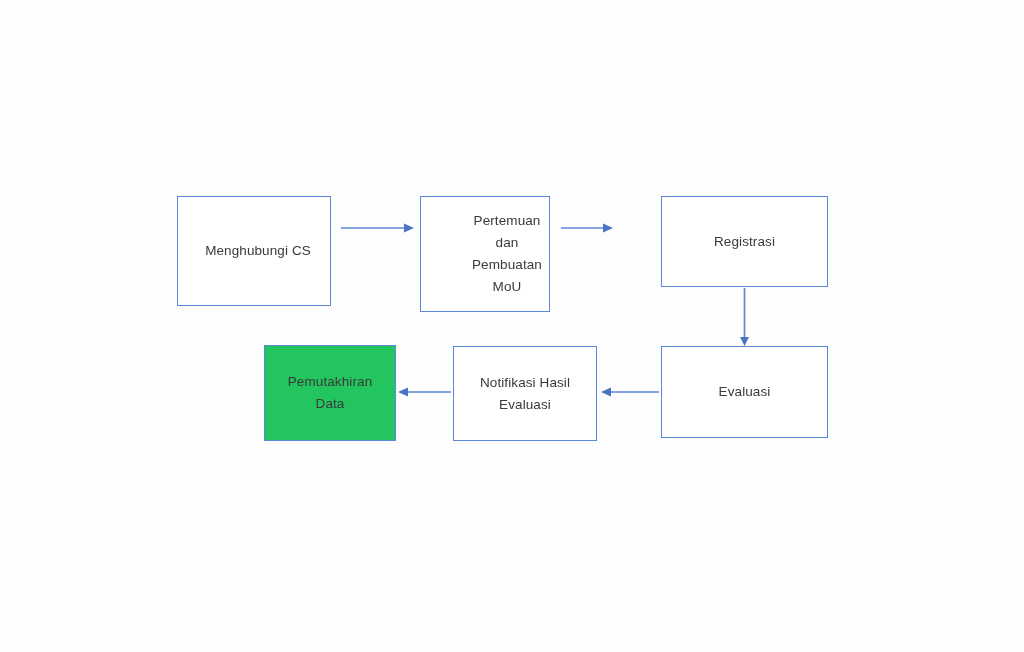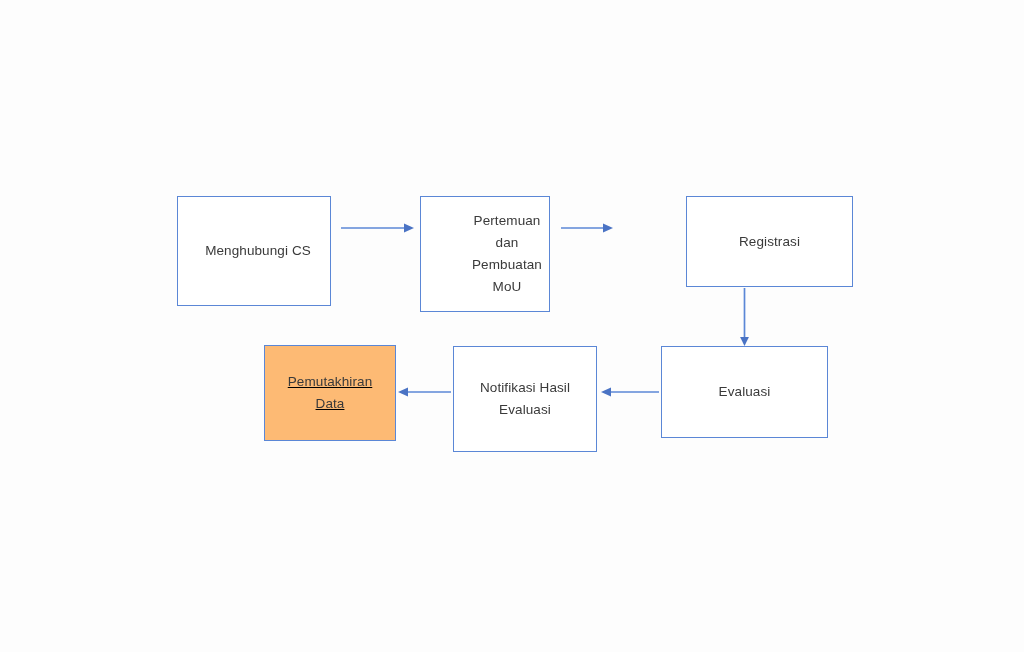--- a/index.html
+++ b/index.html
@@ -40,21 +40,21 @@
     letter-spacing: 0.1px;
     white-space: pre-line;
     padding: 0 6px;
     font-weight: 400;
   }
   
   #node-menghubungi-cs   { left: 177px; top: 196px; width: 154px; height: 110px; }
   #node-pertemuan-mou    { left: 420px; top: 196px; width: 130px; height: 116px; }
   #node-registrasi       { left: 661px; top: 196px; width: 167px; height: 91px; }
   #node-evaluasi         { left: 661px; top: 346px; width: 167px; height: 92px; }
-  #node-notifikasi       { left: 453px; top: 346px; width: 144px; height: 106px; }
+  #node-notifikasi       { left: 453px; top: 346px; width: 144px; height: 95px; }
   #node-pemutakhiran     { left: 264px; top: 345px; width: 132px; height: 96px; }
 
   
   #connectors {
     position: absolute;
     left: 0;
     top: 0;
     width: 1024px;
     height: 652px;
     pointer-events: none;
@@ -105,31 +105,31 @@
   <div class="node" id="node-menghubungi-cs" style="border-color: rgb(91, 135, 214); background: rgb(255, 255, 255); padding-left: 8px;">
     <span class="node-label" style="color: rgb(58, 58, 58);">Menghubungi CS</span>
   </div>
 
   <div class="node" id="node-pertemuan-mou" style="border-color: rgb(91, 135, 214); background: rgb(255, 255, 255); padding-left: 44px;">
     <span class="node-label" style="color: rgb(58, 58, 58);">Pertemuan dan
 Pembuatan
 MoU</span>
   </div>
 
-  <div class="node" id="node-registrasi" style="border-color: rgb(91, 135, 214); background: rgb(255, 255, 255); margin-left: 25px;">
+  <div class="node" id="node-registrasi" style="border-color: rgb(91, 135, 214); background: rgb(255, 255, 255);">
     <span class="node-label" style="color: rgb(58, 58, 58);">Registrasi</span>
   </div>
 
   <div class="node" id="node-evaluasi" style="border-color: rgb(91, 135, 214); background: rgb(255, 255, 255);">
     <span class="node-label" style="color: rgb(58, 58, 58);">Evaluasi</span>
   </div>
 
   <div class="node" id="node-notifikasi" style="border-color: rgb(91, 135, 214); background: rgb(255, 255, 255);">
     <span class="node-label" style="color: rgb(58, 58, 58);">Notifikasi Hasil
 Evaluasi</span>
   </div>
 
-  <div class="node" id="node-pemutakhiran" style="border-color: rgb(91, 135, 214); background: #fdba74; text-decoration: underline;">
+  <div class="node" id="node-pemutakhiran" style="border-color: rgb(91, 135, 214); background: #22c55e;">
     <span class="node-label" style="color: rgb(58, 58, 58);">Pemutakhiran
 Data</span>
   </div>
 
 </div>
 
 </body></html>

